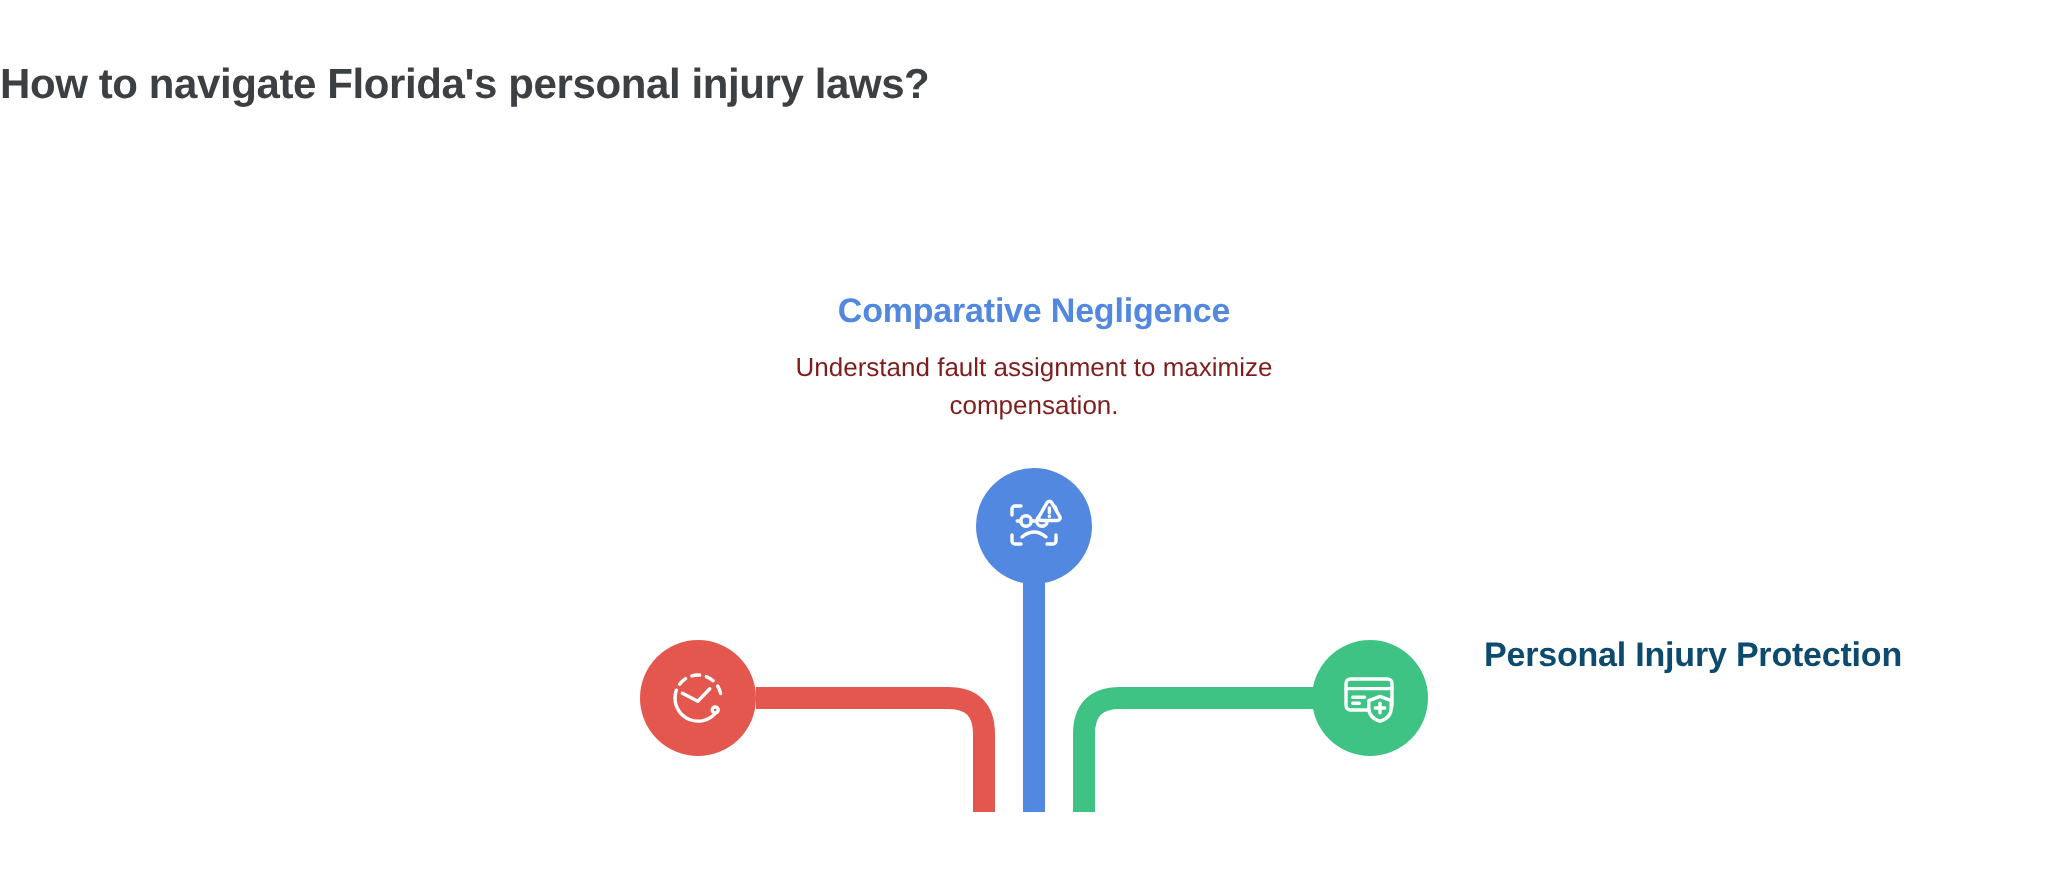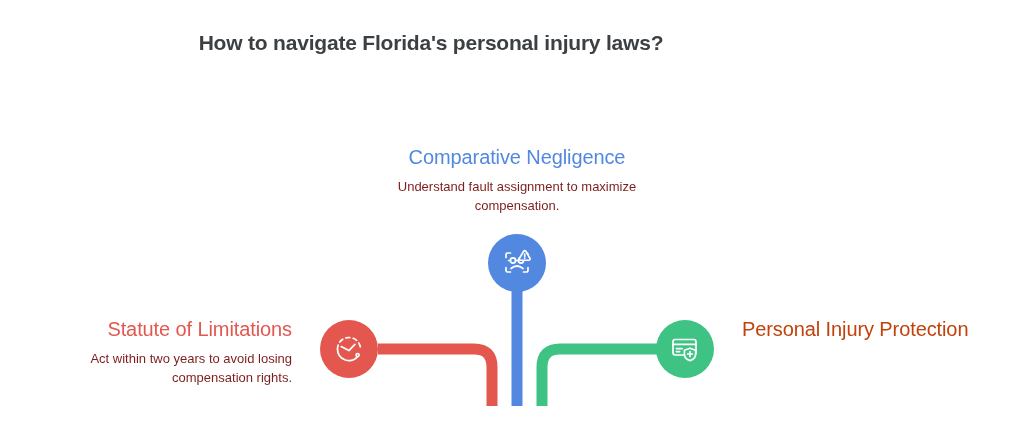--- a/index.html
+++ b/index.html
@@ -17,24 +17,23 @@
   #infographic {
     position: relative;
     width: 1034px;
     height: 442px;
     background: #ffffff;
   }
 
   
   .title {
     position: absolute;
-    left: 16px;
+    left: 0;
     top: 31px;
     width: 830px;
-    text-align: center;
     font-size: 21px;
     font-weight: bold;
     color: #3c4043;
     letter-spacing: -0.2px;
   }
 
   
   .connectors {
     position: absolute;
     left: 0;
@@ -68,22 +67,22 @@
   }
   .node-right {
     width: 58px;
     height: 58px;
     left: 656px;
     top: 320px;
   }
 
   
   .block-heading {
-    font-size: 20px;
-    font-weight: normal;
+    font-size: 17px;
+    font-weight: bold;
     margin: 0 0 9px 0;
     letter-spacing: -0.1px;
   }
   .block-body {
     font-size: 13px;
     color: #7f1d1d;
     line-height: 1.45;
     margin: 0;
   }
 
@@ -146,42 +145,38 @@
 
         <path d="M11 22.5 q6 -5 12 0"></path>
 
         <path d="M23.6 5.2 a1.3 1.3 0 0 1 2.2 0 l4.1 7.1 a1.3 1.3 0 0 1 -1.1 1.95 H20.6 a1.3 1.3 0 0 1 -1.1 -1.95 Z" fill="#5288e0"></path>
         <path d="M24.7 8.0 V10.4"></path>
         <path d="M24.7 12.1 V12.2"></path>
       </svg>
     </span>
   </div>
 
-  <div class="block-left">
-    <div class="block-heading" style="color:#e4574f">Statute of Limitations</div>
-    <div class="block-body">Act within two years to avoid losing compensation rights.</div>
-  </div>
 
   <div class="node node-left" style="background:#e4574f">
     <span>
       <svg width="34" height="34" viewBox="0 0 34 34" fill="none" stroke="#ffffff" stroke-width="1.7" stroke-linecap="round" stroke-linejoin="round">
 
         <path d="M5.5 17 a11.5 11.5 0 0 1 23 0" stroke-dasharray="4 3.4"></path>
 
         <path d="M5.5 17 a11.5 11.5 0 0 0 19.9 7.9"></path>
 
         <path d="M9.2 14.6 L16.9 18.6 L22.9 12.4"></path>
 
         <circle cx="25.6" cy="23.0" r="1.5"></circle>
       </svg>
     </span>
   </div>
 
   <div class="block-right">
-    <div class="block-heading" style="color:#c2410c">Personal Injury Protection</div>
+    <div class="block-heading" style="color:#0c4a6e">Personal Injury Protection</div>
   </div>
 
   <div class="node node-right" style="background:#3fc384">
     <span>
       <svg width="34" height="34" viewBox="0 0 34 34" fill="none" stroke="#ffffff" stroke-width="1.7" stroke-linecap="round" stroke-linejoin="round">
 
         <rect x="5" y="7.5" width="23" height="15.5" rx="2.2"></rect>
         <path d="M5 12.3 H28"></path>
         <path d="M8.4 16.6 H14.2"></path>
         <path d="M8.4 19.6 H11.6"></path>

